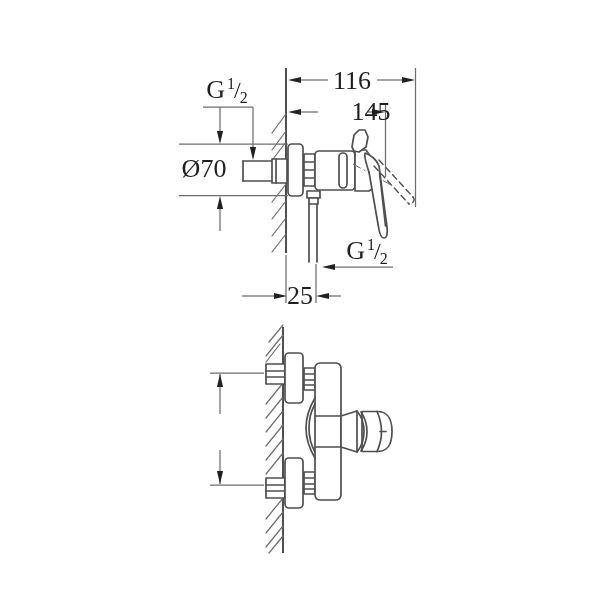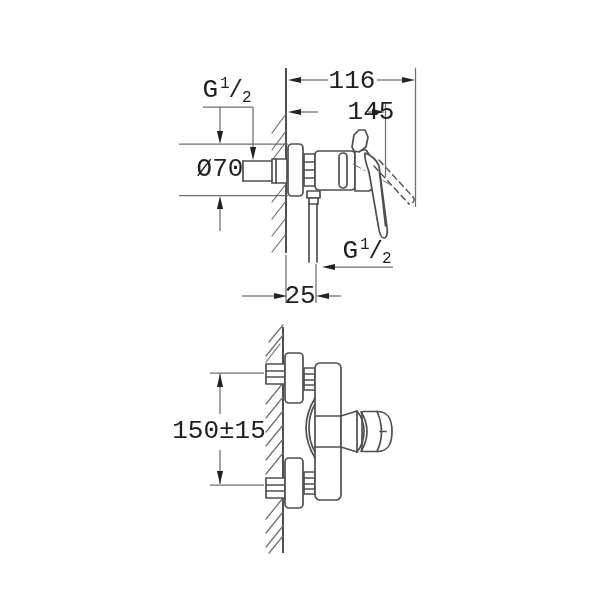--- a/index.html
+++ b/index.html
@@ -1,20 +1,20 @@
 <!DOCTYPE html>
 <html style="--line: #4f4f4f; --dim: #6e6e6e; --text: #1f1f1f; --arrow: #222222; --bg: #ffffff;"><head>
 <meta charset="utf-8">
 <style>
   :root{
     --line:#4f4f4f; --dim:#6e6e6e; --text:#1f1f1f; --arrow:#222222; --bg:#ffffff;
   }
   html,body{margin:0;padding:0;background:#fff;}
   .canvas{position:relative;width:600px;height:600px;background:var(--bg);overflow:hidden;
-          font-family:Liberation Mono, monospace;}
+          font-family:Liberation Serif, serif;}
   svg{position:absolute;left:0;top:0;}
   
   .ln{stroke:var(--line);stroke-width:1.7;fill:none;stroke-linecap:round;stroke-linejoin:round;}
   .lnw{stroke:var(--line);stroke-width:1.7;fill:#fff;stroke-linejoin:round;}
   .thin{stroke:var(--dim);stroke-width:1.25;fill:none;stroke-linecap:butt;}
   .hatch{stroke:var(--dim);stroke-width:1.2;fill:none;stroke-linecap:round;}
   .wall{stroke:var(--line);stroke-width:2;fill:none;stroke-linecap:butt;}
   .arrow{fill:var(--arrow);stroke:none;}
   .dash{stroke:var(--line);stroke-width:1.4;fill:none;stroke-dasharray:6 4;stroke-linecap:round;}
   .dashdot{stroke:var(--dim);stroke-width:1;fill:none;stroke-dasharray:9 3 2 3;}
@@ -176,20 +176,19 @@
     <line class="thin" x1="220" y1="450" x2="220" y2="484"></line>
     <polygon class="arrow" points="220,374 216.9,387 223.1,387"></polygon>
     <polygon class="arrow" points="220,484 216.9,471 223.1,471"></polygon>
   </g>
 </svg>
 
 <div class="label g-label" style="left:227px;top:91px;"><span class="gp">G</span><sup>1</sup><span class="slash">/</span><sub>2</sub></div>
 
 <div class="label" style="left:352px;top:81px;">116</div>
 <div class="label" style="left:343px;top:112px;margin-left:28px;">145</div>
-<div class="label" style="left:220px;top:169px;">Ø70</div>
+<div class="label" style="left:204px;top:169px;">Ø70</div>
 
 <div class="label g-label" style="left:367px;top:252px;"><span class="gp">G</span><sup>1</sup><span class="slash">/</span><sub>2</sub></div>
 
 <div class="label" style="left:300px;top:296px;">25</div>
-<div class="label" style="left:219px;top:431px;">150±15</div>
 
 </div>
 
 </body></html>

